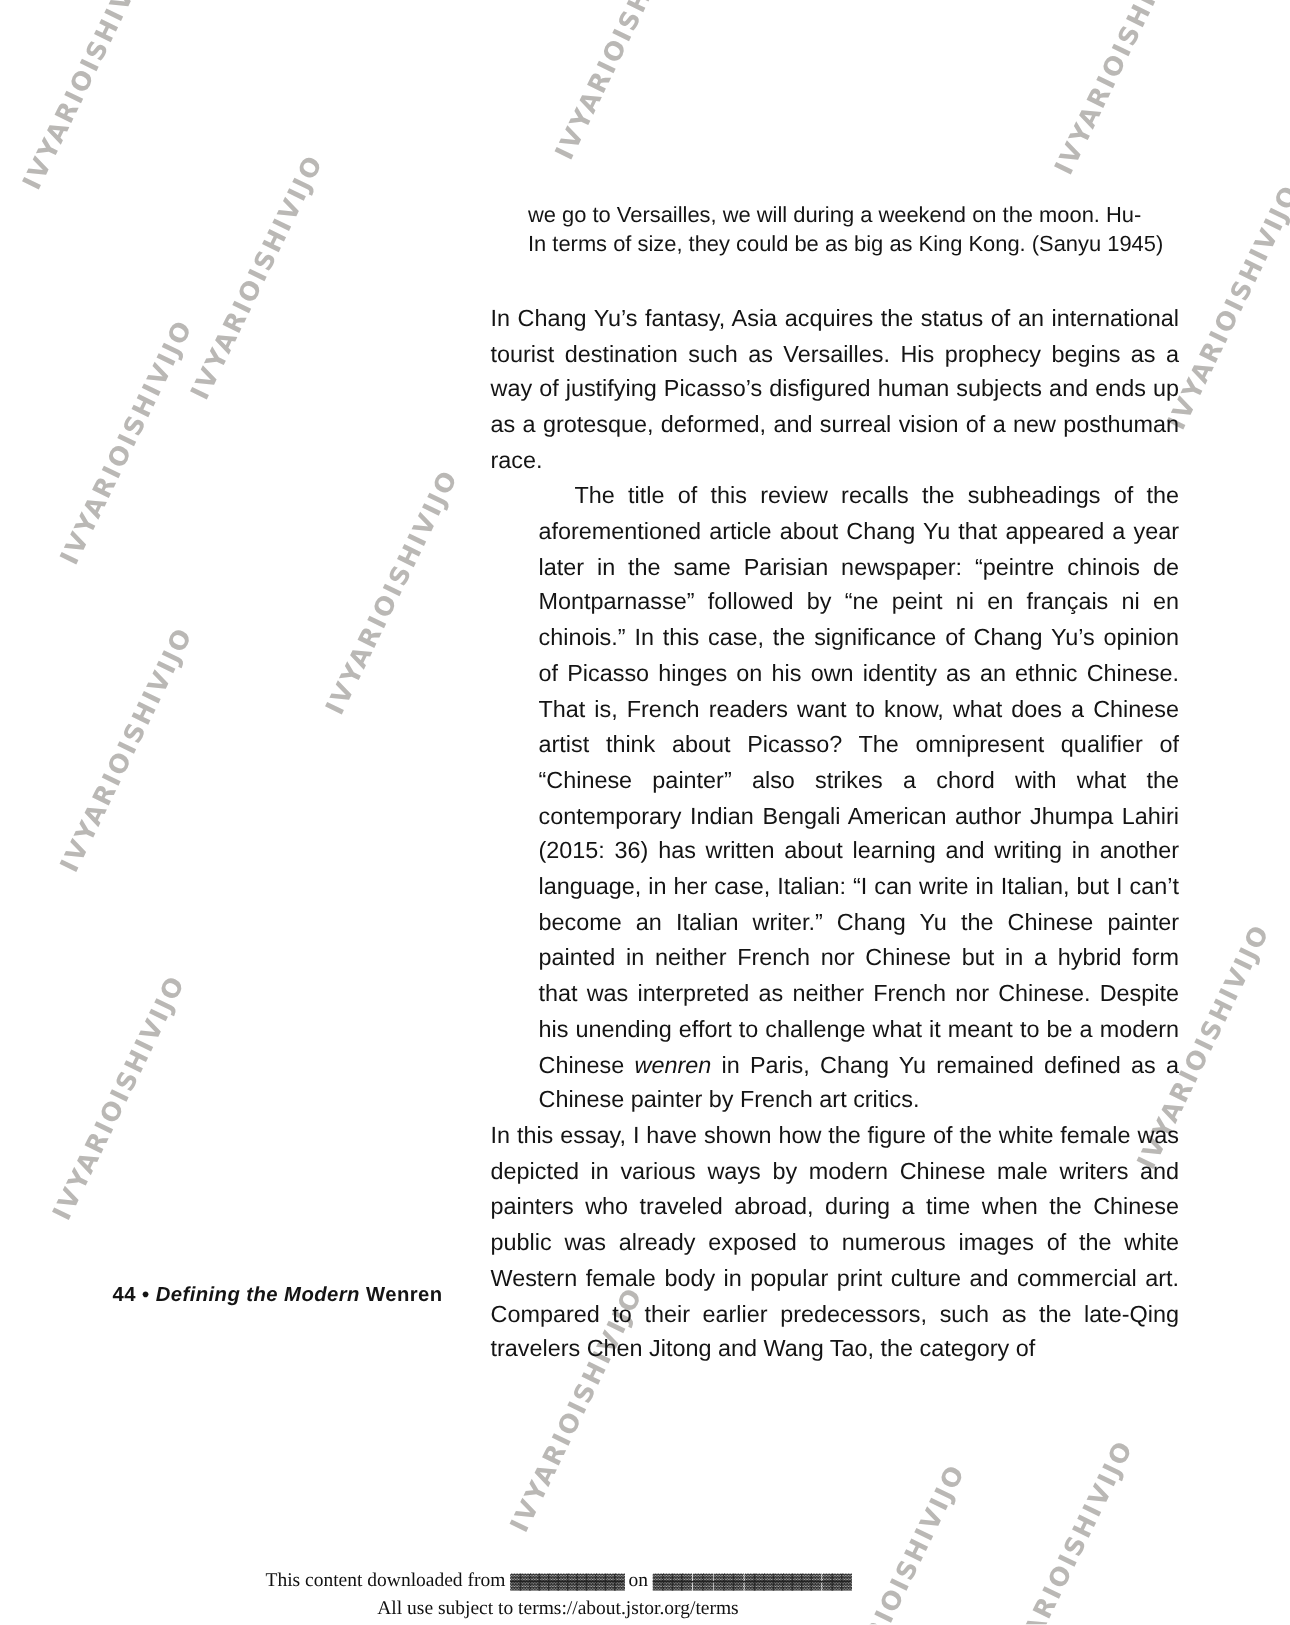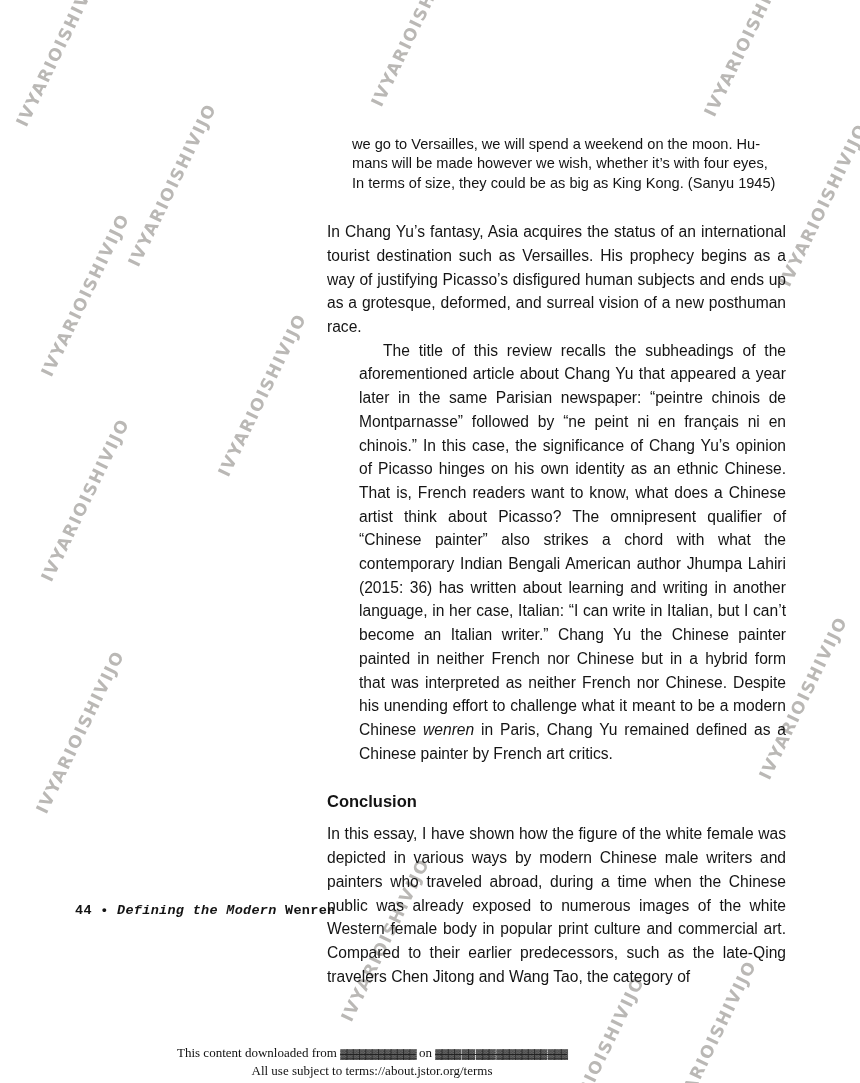--- a/index.html
+++ b/index.html
@@ -46,25 +46,24 @@
   .indent { text-indent: 24px; margin-left: 32px; }
   .heading {
     font-size: 16.5px;
     font-weight: bold;
     margin: 27px 0 11px 0;
   }
   .it { font-style: italic; }
   #running-footer {
     position: absolute;
     left: 75px;
-    top: 903px;
+    top: 855px;
     font-size: 13.5px;
     font-weight: bold;
     letter-spacing: 0.3px;
-    font-family: Liberation Mono, monospace;
   }
   #jstor-footer {
     position: absolute;
     left: 0;
     top: 1044px;
     width: 744px;
     text-align: center;
     font-family: "Liberation Serif", serif;
     font-size: 13px;
     line-height: 17px;
@@ -92,30 +91,28 @@
   <span class="wm" style="left:85px;  top:500px;">IVYARIOISHIVIJO</span>
   <span class="wm" style="left:80px;  top:732px;">IVYARIOISHIVIJO</span>
   <span class="wm" style="left:803px; top:698px;">IVYARIOISHIVIJO</span>
   <span class="wm" style="left:385px; top:940px;">IVYARIOISHIVIJO</span>
   <span class="wm" style="left:712px; top:1042px;">IVYARIOISHIVIJO</span>
   <span class="wm" style="left:600px; top:1058px;">IVYARIOISHIVIJO</span>
 
   <div id="column">
 
     <div class="quote">
-      <div class="quote-line">we go to Versailles, we will spend a weekend on the moon. Hu-</div>
-      <div class="quote-line">mans will be made however we wish, whether it’s with four eyes,</div>
+      <div class="quote-line">we go to Versailles, we will during a weekend on the moon. Hu-</div>
       <div class="quote-line">In terms of size, they could be as big as King Kong. (Sanyu 1945)</div>
     </div>
 
     <p class="para">In Chang Yu’s fantasy, Asia acquires the status of an international tourist destination such as Versailles. His prophecy begins as a way of justifying Picasso’s disfigured human subjects and ends up as a grotesque, deformed, and surreal vision of a new posthuman race.</p>
 
     <p class="para indent"><span>The title of this review recalls the subheadings of the aforementioned article about Chang Yu that appeared a year later in the same Parisian newspaper: “peintre chinois de Montparnasse” followed by “ne peint ni en français ni en chinois.” In this case, the significance of Chang Yu’s opinion of Picasso hinges on his own identity as an ethnic Chinese. That is, French readers want to know, what does a Chinese artist think about Picasso? The omnipresent qualifier of “Chinese painter” also strikes a chord with what the contemporary Indian Bengali American author Jhumpa Lahiri (2015: 36) has written about learning and writing in another language, in her case, Italian: “I can write in Italian, but I can’t become an Italian writer.” Chang Yu the Chinese painter painted in neither French nor Chinese but in a hybrid form that was interpreted as neither French nor Chinese. Despite his unending effort to challenge what it meant to be a modern Chinese </span><span class="it">wenren</span><span> in Paris, Chang Yu remained defined as a Chinese painter by French art critics.</span></p>
 
-    <h2 class="heading">Conclusion</h2>
 
     <p class="para">In this essay, I have shown how the figure of the white female was depicted in various ways by modern Chinese male writers and painters who traveled abroad, during a time when the Chinese public was already exposed to numerous images of the white Western female body in popular print culture and commercial art. Compared to their earlier predecessors, such as the late-Qing travelers Chen Jitong and Wang Tao, the category of</p>
 
   </div>
 
   <div id="running-footer"><span>44</span><span> • </span><span class="it">Defining the Modern </span><span>Wenren</span></div>
 
   <div id="jstor-footer">
     <div><span>This content downloaded from </span><span class="redact">▓▓▓▓▓▓▓▓▓▓▓▓</span><span> on </span><span class="redact">▓▓▓▓ ▓▓ ▓▓▓ ▓▓▓▓▓▓▓▓ ▓▓▓</span></div>
     <div><span>All use subject to </span><span>terms://about.jstor.org/terms</span></div>

